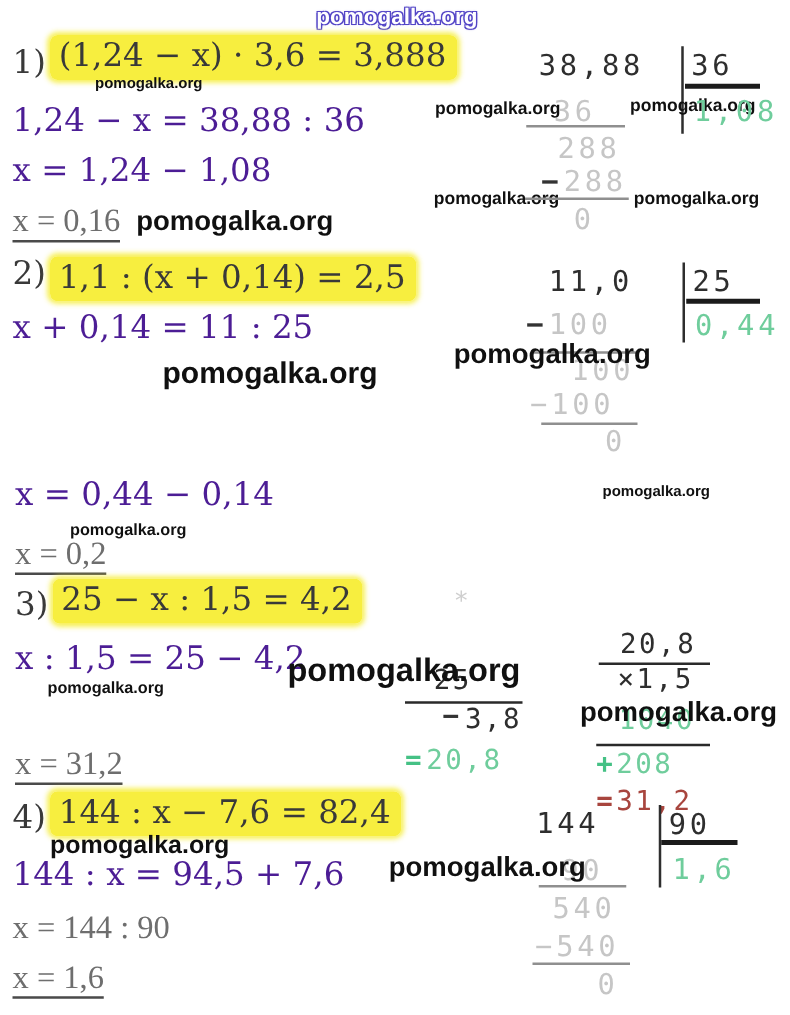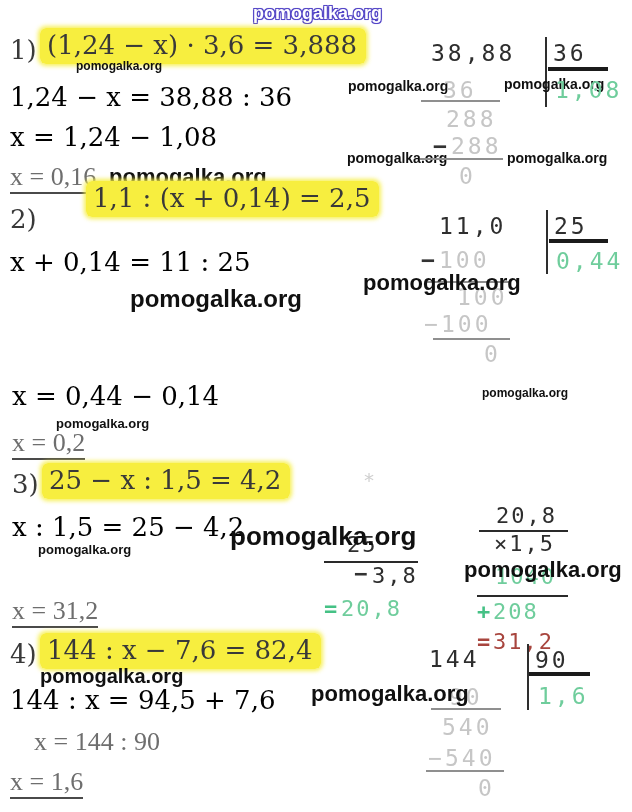--- a/index.html
+++ b/index.html
@@ -1,20 +1,20 @@
 <!DOCTYPE html>
 <html><head>
 <meta charset="utf-8">
 <style>
   html,body{margin:0;padding:0;background:#ffffff;}
   #canvas{position:relative;width:632px;height:812px;background:#ffffff;overflow:hidden;
           font-family:"Liberation Sans",sans-serif;}
   .eq{position:absolute;font-family:"DejaVu Serif",serif;font-size:26px;color:#4a4a4a;white-space:nowrap;line-height:1.1;}
   .eq.dark{color:#393939;}
-  .eq.light{color:#000000;}
+  .eq.light{color:#4c1d95;}
   .eq.mid{color:#6e6e6e;font-family:Liberation Serif, serif;}
   .ans{border-bottom:2px solid #4a4a4a;padding-bottom:1px;}
   .hl{background:#f7ee3f;border-radius:6px;padding:2px 9px 4px 7px;
       box-shadow:0 0 4px 2px rgba(246,238,70,0.9);}
   .mono{position:absolute;font-family:"DejaVu Sans Mono",monospace;font-size:23px;letter-spacing:3px;
         color:#2e2e2e;white-space:nowrap;line-height:1.0;}
   .mono.sm{font-size:22px;letter-spacing:2px;margin-top:28px;}
   .mono.gray{color:#c6c6c6;}
   .mono.green{color:#6fcd9c;}
   .mono.greenb{color:#45c185;font-weight:bold;}
@@ -63,21 +63,21 @@
   <div class="line" style="left:421px;top:100px;width:79px;"></div>
   <span class="mono gray" style="left:446px;top:108px;">288</span>
   <span class="mono darkb" style="left:433px;top:135px;">−</span>
   <span class="mono gray" style="left:451px;top:135px;">288</span>
   <span class="wm sm" style="left:347px;top:151px;">pomogalka.org</span>
   <div class="line" style="left:420px;top:158px;width:83px;"></div>
   <span class="wm sm" style="left:507px;top:151px;">pomogalka.org</span>
   <span class="mono gray" style="left:459px;top:165px;">0</span>
 
   <span class="eq dark" style="left:10px;top:205px;">2)</span>
-  <span class="eq dark" style="left:40px;top:184px;margin-left:46px;"><span class="hl">1,1 : (x + 0,14) = 2,5</span></span>
+  <span class="eq dark" style="left:40px;top:208px;"><span class="hl">1,1 : (x + 0,14) = 2,5</span></span>
   <span class="eq light" style="left:10px;top:248px;">x + 0,14 = 11 : 25</span>
   <span class="wm lg" style="left:130px;top:287px;">pomogalka.org</span>
   <span class="eq light" style="left:12px;top:382px;">x = 0,44 − 0,14</span>
   <span class="wm xs" style="left:56px;top:417px;font-size:13px;">pomogalka.org</span>
   <span class="eq mid" style="left:12px;top:429px;"><span class="ans">x = 0,2</span></span>
   <span class="wm xs" style="left:482px;top:387px;">pomogalka.org</span>
 
   <span class="mono" style="left:439px;top:215px;">11,0</span>
   <div class="vbar" style="left:546px;top:210px;height:64px;"></div>
   <span class="mono" style="left:554px;top:215px;">25</span>
@@ -116,21 +116,21 @@
   <span class="mono sm green" style="left:493px;top:573px;">208</span>
   <span class="wm md z2" style="left:464px;top:559px;font-size:22px;">pomogalka.org</span>
   <div class="line dark" style="left:477px;top:595px;width:91px;"></div>
   <span class="mono sm redb" style="left:477px;top:603px;">=</span>
   <span class="mono sm red" style="left:493px;top:603px;">31,2</span>
 
   <span class="eq dark" style="left:10px;top:640px;">4)</span>
   <span class="eq dark" style="left:40px;top:636px;"><span class="hl">144 : x − 7,6 = 82,4</span></span>
   <span class="wm md z2" style="left:40px;top:666px;font-size:20px;">pomogalka.org</span>
   <span class="eq light" style="left:10px;top:686px;">144 : x = 94,5 + 7,6</span>
-  <span class="eq mid" style="left:10px;top:728px;margin-left:24px;">x = 144 : 90</span>
+  <span class="eq mid" style="left:10px;top:728px;">x = 144 : 90</span>
   <span class="eq mid" style="left:10px;top:768px;"><span class="ans">x = 1,6</span></span>
 
   <span class="mono" style="left:429px;top:648px;">144</span>
   <div class="vbar" style="left:527px;top:644px;height:66px;"></div>
   <span class="mono" style="left:535px;top:649px;">90</span>
   <div class="thick" style="left:529px;top:672px;width:61px;"></div>
   <span class="wm md z2" style="left:311px;top:683px;font-size:22px;">pomogalka.org</span>
   <span class="mono gray" style="left:449px;top:686px;">90</span>
   <span class="mono green" style="left:538px;top:685px;">1,6</span>
   <div class="line" style="left:431px;top:708px;width:70px;"></div>

